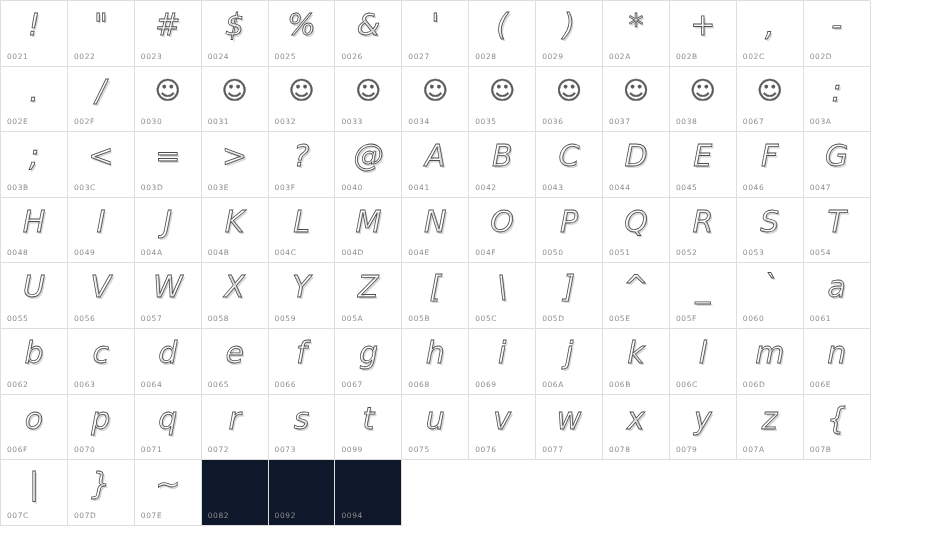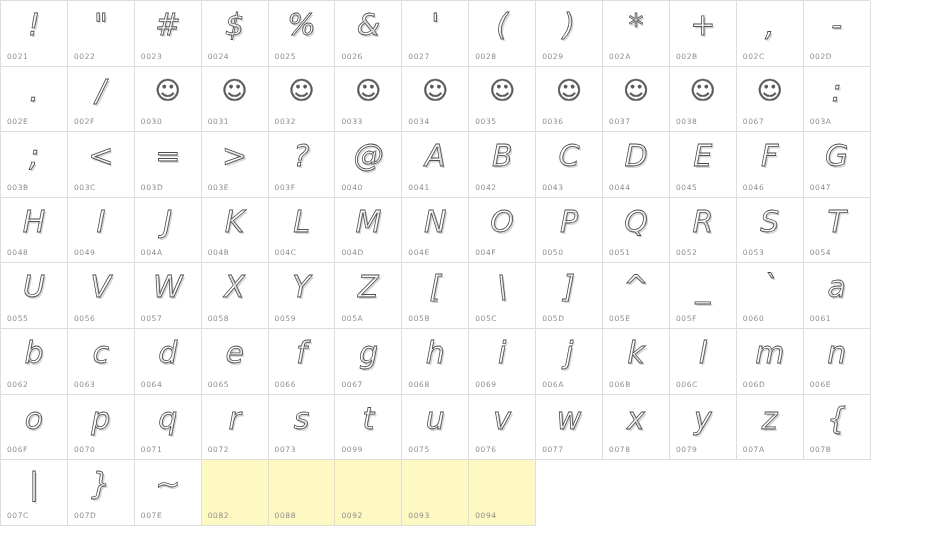--- a/index.html
+++ b/index.html
@@ -30,21 +30,21 @@
   }
   .cell {
     position: relative;
     border-right: 1px solid #dededd;
     border-bottom: 1px solid #dededd;
     box-sizing: border-box;
     background: #fff;
     overflow: hidden;
   }
   .cell.empty {
-    background: #fef9c3;
+    background: #0f172a;
   }
   .glyph {
     position: absolute;
     left: 0;
     right: 0;
     top: 2px;
     height: 44px;
     display: flex;
     align-items: center;
     justify-content: center;
@@ -458,25 +458,19 @@
         <div class="code">007D</div>
       </div>
       <div class="cell">
         <div class="glyph hollow">~</div>
         <div class="code">007E</div>
       </div>
       <div class="cell empty">
         <div class="code">0082</div>
       </div>
       <div class="cell empty">
-        <div class="code">0088</div>
-      </div>
-      <div class="cell empty">
         <div class="code">0092</div>
-      </div>
-      <div class="cell empty">
-        <div class="code">0093</div>
       </div>
       <div class="cell empty">
         <div class="code">0094</div>
       </div>
     </div>
 </div>
 
 </body></html>

